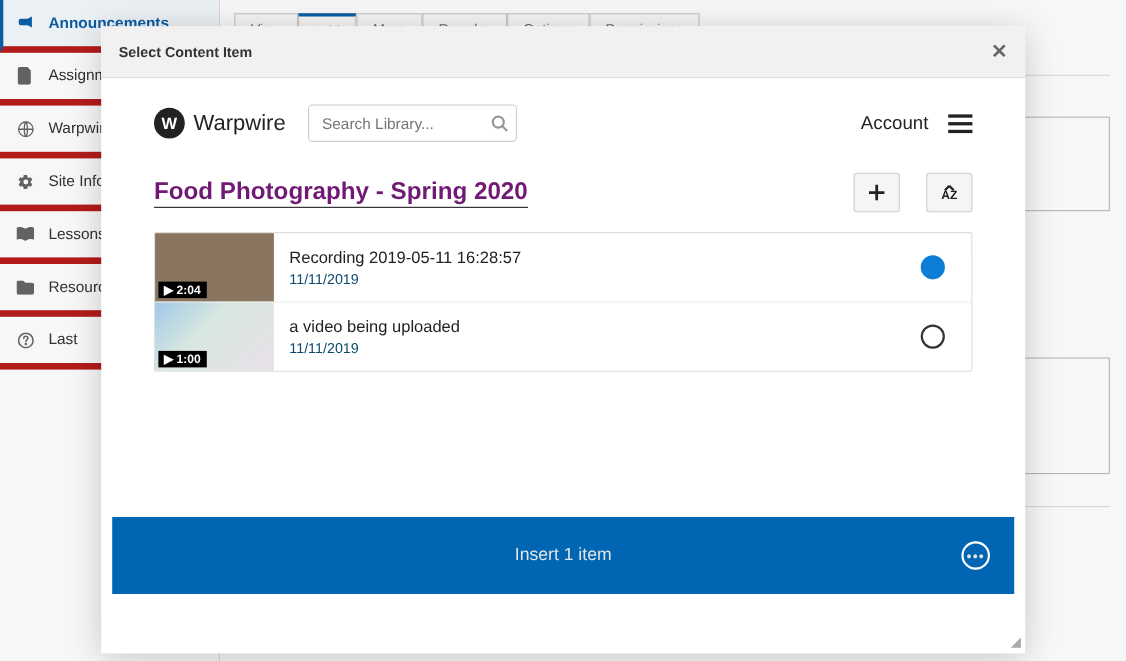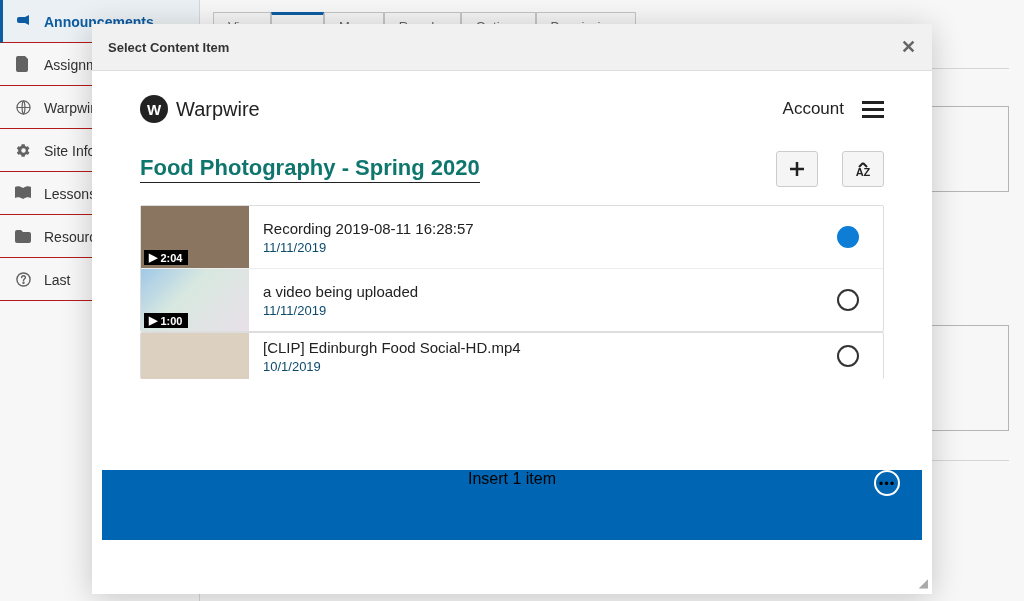--- a/index.html
+++ b/index.html
@@ -1,20 +1,20 @@
 <!DOCTYPE html>
 <html><head>
 <meta charset="utf-8">
 <style>
 * { margin: 0; padding: 0; box-sizing: border-box; }
 body { font-family: -apple-system, BlinkMacSystemFont, "Segoe UI", Helvetica, Arial, sans-serif; background: #fff; width: 1024px; height: 601px; overflow: hidden; position: relative; }
 
 
 .sidebar { position: absolute; left: 0; top: 0; width: 200px; height: 100%; background: #fff; border-right: 1px solid #ddd; }
-.sidebar-item { display: flex; align-items: flex-end; padding: 12px 14px; border-bottom: 1px solid #b91c1c; font-size: 14px; color: #333; cursor: pointer; }
+.sidebar-item { display: flex; align-items: flex-start; padding: 12px 14px; border-bottom: 6px solid #b91c1c; font-size: 14px; color: #333; cursor: pointer; }
 .sidebar-item.active { color: #0d5fa8; font-weight: bold; background: #f3f8fc; border-left: 3px solid #0d5fa8; padding-left: 11px; }
 .sidebar-item .icon { width: 18px; height: 18px; margin-right: 12px; display: flex; align-items: center; justify-content: center; flex-shrink: 0; }
 
 
 .bg-tabs { position: absolute; left: 213px; top: 12px; display: flex; gap: 0; }
 .bg-tab { padding: 6px 14px; font-size: 13px; color: #666; border: 1px solid #ccc; border-bottom: none; background: #fcfcfc; }
 .bg-tab.active { border-top: 3px solid #0d5fa8; }
 
 
 .bg-box1 { position: absolute; left: 270px; top: 106px; right: 15px; height: 86px; border: 1px solid #bbb; background: #fff; }
@@ -36,42 +36,42 @@
 .brand-text { font-size: 20px; color: #222; font-weight: 400; }
 .search-wrap { position: relative; flex: 0 0 190px; }
 .search-input { width: 100%; padding: 8px 32px 8px 12px; border: 1px solid #ccc; border-radius: 4px; font-size: 14px; color: #333; }
 .search-icon { position: absolute; right: 8px; top: 50%; transform: translateY(-50%); color: #999; }
 .account-area { margin-left: auto; display: flex; align-items: center; gap: 18px; }
 .account-text { font-size: 17px; color: #222; }
 .hamburger { display: flex; flex-direction: column; gap: 4px; cursor: pointer; }
 .hamburger span { width: 22px; height: 3px; background: #222; }
 
 .library-row { display: flex; align-items: center; justify-content: space-between; margin-bottom: 18px; }
-.library-title { font-size: 22px; font-weight: bold; color: #0f766e; border-bottom: 1px solid #222; padding-bottom: 1px; }
+.library-title { font-size: 22px; font-weight: bold; color: #701a75; border-bottom: 1px solid #222; padding-bottom: 1px; }
 .library-actions { display: flex; gap: 24px; align-items: flex-end; }
 .sq-btn { width: 42px; height: 36px; border: 1px solid #ccc; background: #f5f5f5; border-radius: 3px; display: flex; align-items: center; justify-content: center; cursor: pointer; font-size: 20px; font-weight: bold; color: #222; }
 .sort-btn { font-size: 13px; font-weight: bold; }
 
 .section-label { font-size: 15px; color: #555; margin: 8px 0 10px; }
 
 .item-list { border: 1px solid #ddd; border-radius: 2px; }
 .media-item { display: flex; align-items: center; border-bottom: 1px solid #eee; cursor: pointer; }
 .media-item:last-child { border-bottom: none; }
 .thumb { width: 108px; height: 62px; background: #8a7560; position: relative; flex-shrink: 0; }
 .thumb.t2 { background: linear-gradient(135deg, #a0c8e8 0%, #d8e8e0 40%, #e8e0e8 100%); }
 .thumb.t3 { background: #dcd0c0; }
 .thumb-badge { position: absolute; bottom: 3px; left: 3px; background: #000; color: #fff; font-size: 11px; font-weight: bold; padding: 1px 5px; display: flex; align-items: center; gap: 3px; }
 .media-info { flex: 1; padding: 8px 14px; }
 .media-title { font-size: 15px; color: #222; margin-bottom: 3px; }
 .media-date { font-size: 13px; color: #0c4a6e; }
 .radio-wrap { padding: 0 24px; }
 .radio { width: 22px; height: 22px; border-radius: 50%; border: 2px solid #333; }
 .radio.selected { border-color: #0d7dd6; background: #0d7dd6; }
 
-.insert-bar { position: absolute; left: 10px; right: 10px; bottom: 54px; height: 70px; background: #0066b3; display: flex; align-items: flex-start; justify-content: center; color: #000000; cursor: pointer; }
+.insert-bar { position: absolute; left: 10px; right: 10px; bottom: 54px; height: 70px; background: #0066b3; display: flex; align-items: center; justify-content: center; color: #e5e5e5; cursor: pointer; }
 .insert-text { font-size: 16px; }
 .insert-more { position: absolute; right: 22px; width: 26px; height: 26px; border: 2px solid #fff; border-radius: 50%; display: flex; align-items: center; justify-content: center; font-size: 13px; letter-spacing: 1px; }
 
 .resize-handle { position: absolute; right: 4px; bottom: 4px; color: #aaa; font-size: 12px; }
 
 svg { display: block; }
 </style>
 </head>
 <body>
 
@@ -155,20 +155,29 @@
   <div class="modal-header">
     <span class="title">Select Content Item</span>
     <span class="close">✕</span>
   </div>
   <div class="modal-body">
     <div class="brand-row">
       <div class="brand">
         <div class="brand-logo">W</div>
         <div class="brand-text">Warpwire</div>
       </div>
+      <div class="search-wrap">
+        <input class="search-input" placeholder="Search Library..." style="">
+        <span class="search-icon">
+          <svg width="16" height="16" viewBox="0 0 16 16" fill="none" stroke="#999" stroke-width="2">
+              <circle cx="7" cy="7" r="5"></circle>
+              <path d="M11 11l4 4"></path>
+            </svg>
+        </span>
+      </div>
       <div class="account-area">
         <span class="account-text">Account</span>
         <div class="hamburger">
             <span></span>
             <span></span>
             <span></span>
           </div>
       </div>
     </div>
 
@@ -188,53 +197,41 @@
         </div>
       </div>
     </div>
 
     <div class="item-list">
       <div class="media-item">
         <div class="thumb">
           <div class="thumb-badge">▶ <span>2:04</span></div>
         </div>
         <div class="media-info">
-          <div class="media-title">Recording 2019-08-11 16:28:57</div>
+          <div class="media-title">Recording 2019-05-11 16:28:57</div>
           <div class="media-date">11/11/2019</div>
         </div>
         <div class="radio-wrap">
           <div class="radio selected"></div>
         </div>
       </div>
       <div class="media-item">
         <div class="thumb t2">
           <div class="thumb-badge">▶ <span>1:00</span></div>
         </div>
         <div class="media-info">
           <div class="media-title">a video being uploaded</div>
           <div class="media-date">11/11/2019</div>
         </div>
         <div class="radio-wrap">
           <div class="radio"></div>
         </div>
       </div>
     </div>
 
-    <div class="item-list" style="border-bottom:none;">
-      <div class="media-item" style="height:46px; overflow:hidden;">
-        <div class="thumb t3"></div>
-        <div class="media-info">
-          <div class="media-title">[CLIP] Edinburgh Food Social-HD.mp4</div>
-          <div class="media-date">10/1/2019</div>
-        </div>
-        <div class="radio-wrap">
-          <div class="radio"></div>
-        </div>
-      </div>
-    </div>
 
   </div>
 
   <div class="insert-bar">
     <span class="insert-text">Insert 1 item</span>
     <div class="insert-more">•••</div>
   </div>
 
   <div class="resize-handle">◢</div>
 </div>

